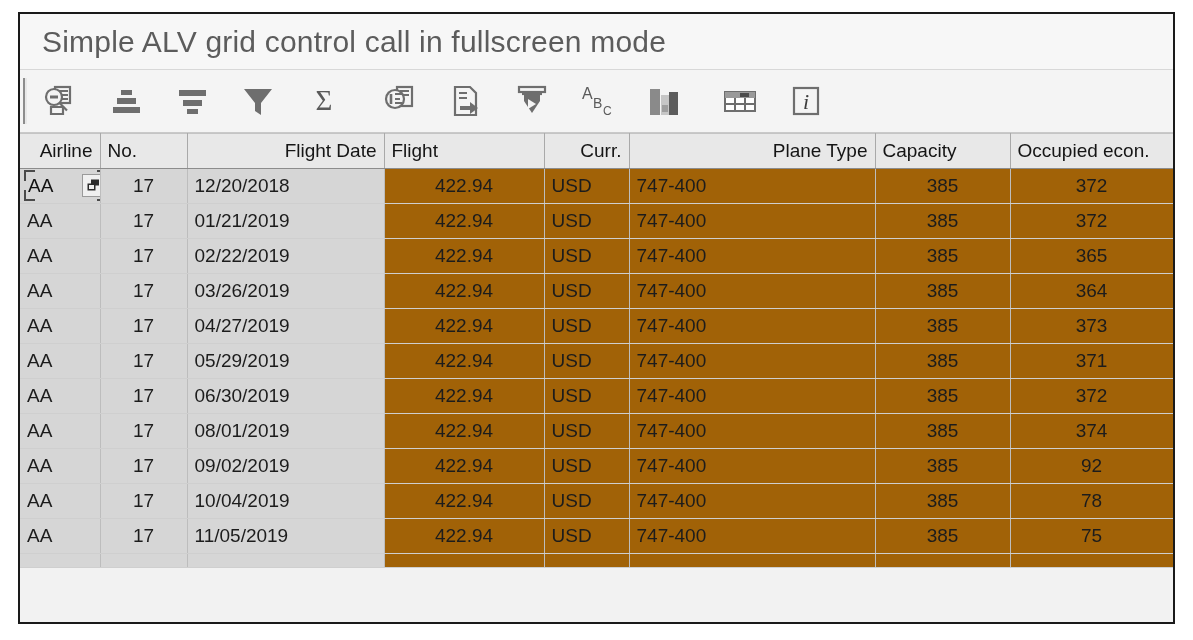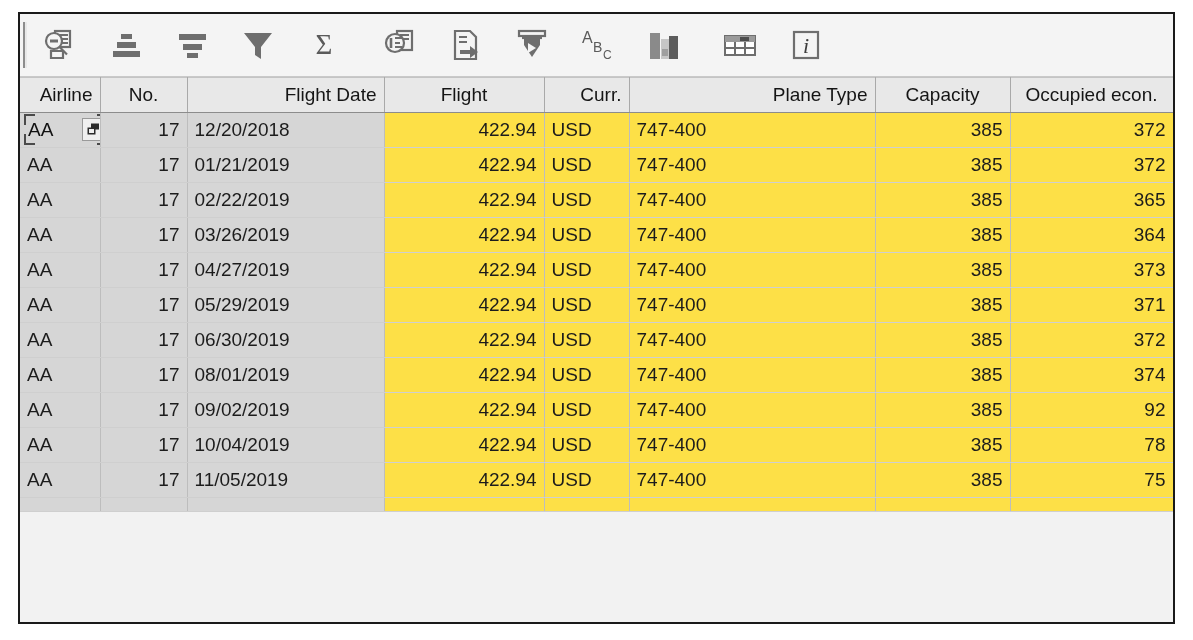--- a/index.html
+++ b/index.html
@@ -100,32 +100,32 @@
   
   table.alv thead th {
     background: #e8e8e8;
     border-right: 1px solid #a9a9a9;
     border-bottom: 1px solid #8c8c8c;
     border-top: 1px solid #c4c4c4;
     color: #151515;
     text-align: right;
     font-size: 19px;
   }
-  table.alv thead th.num { text-align: center; }
+  table.alv thead th.num { text-align: left; }
 
   
   table.alv tbody td {
     border-right: 1px solid #bdbdbd;
     border-bottom: 1px solid #cfcfcf;
   }
   
   td.key, th.key { }
   table.alv tbody td.key { background: #d6d6d6; margin-left: 24px; }
-  table.alv tbody td.data { background: #fde047; }
-  table.alv tbody td.num { text-align: right; }
+  table.alv tbody td.data { background: #a16207; }
+  table.alv tbody td.num { text-align: center; }
 
   
   td.key.focus-cell {
     position: relative;
     padding-left: 7px;
   }
   .focus-wrap {
     position: absolute;
     left: 4px;
     top: 1px;
@@ -173,20 +173,23 @@
   }
 
   
   tr.partial td { height: 14px; line-height: 14px; border-bottom: none; }
 </style>
 </head>
 <body>
 
 <div id="alv-window">
 
+  <div id="title-bar">
+    <span id="title-text">Simple ALV grid control call in fullscreen mode</span>
+  </div>
 
   <div id="toolbar">
     <div id="toolbar-grip"></div>
 
     <button class="tb-btn" title="Detail">
       <span>
         <svg width="40" height="40" viewBox="0 0 40 40">
           <g fill="none" stroke="#6e6e6e" stroke-width="2.2">
             <rect x="15" y="6" width="15" height="16"></rect>
             <path d="M18 10h10M18 14h10M18 18h10"></path>

